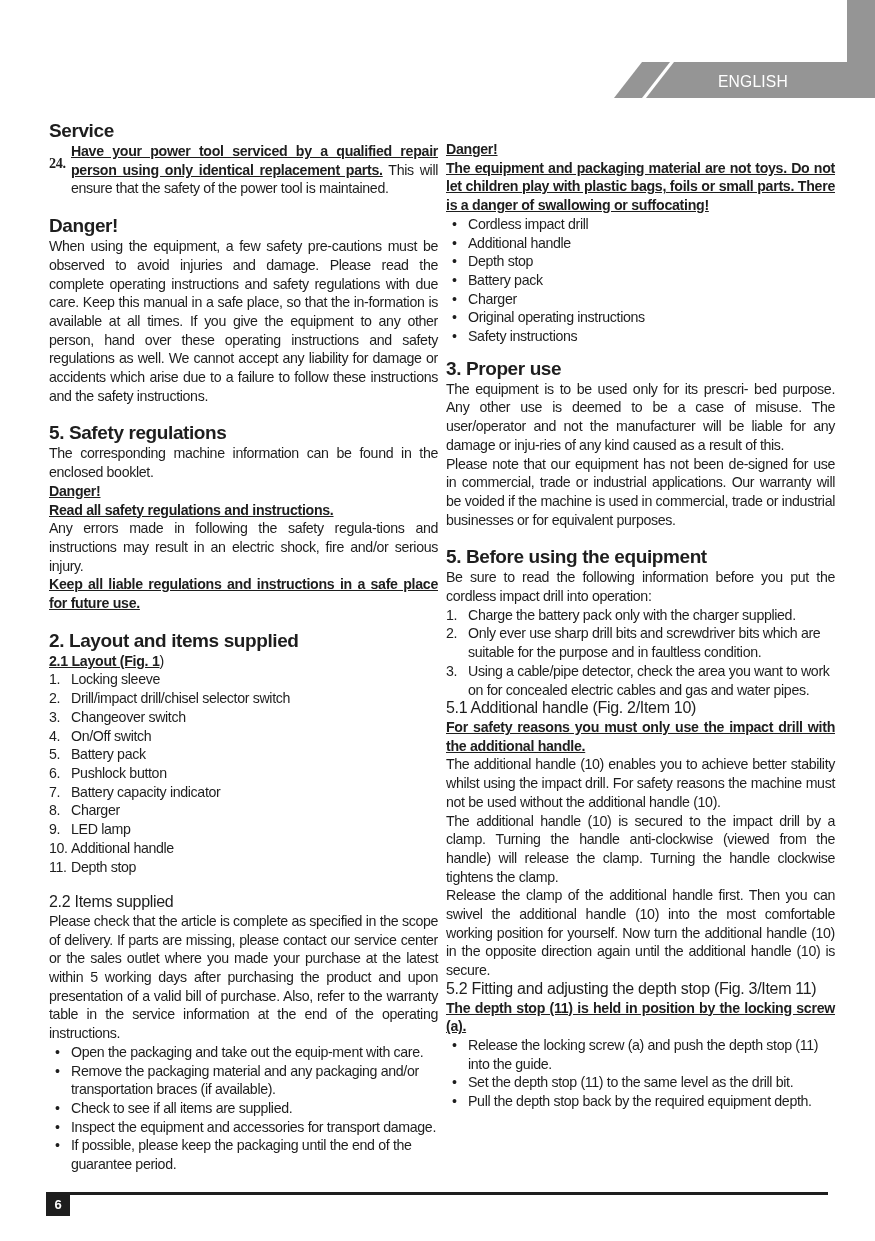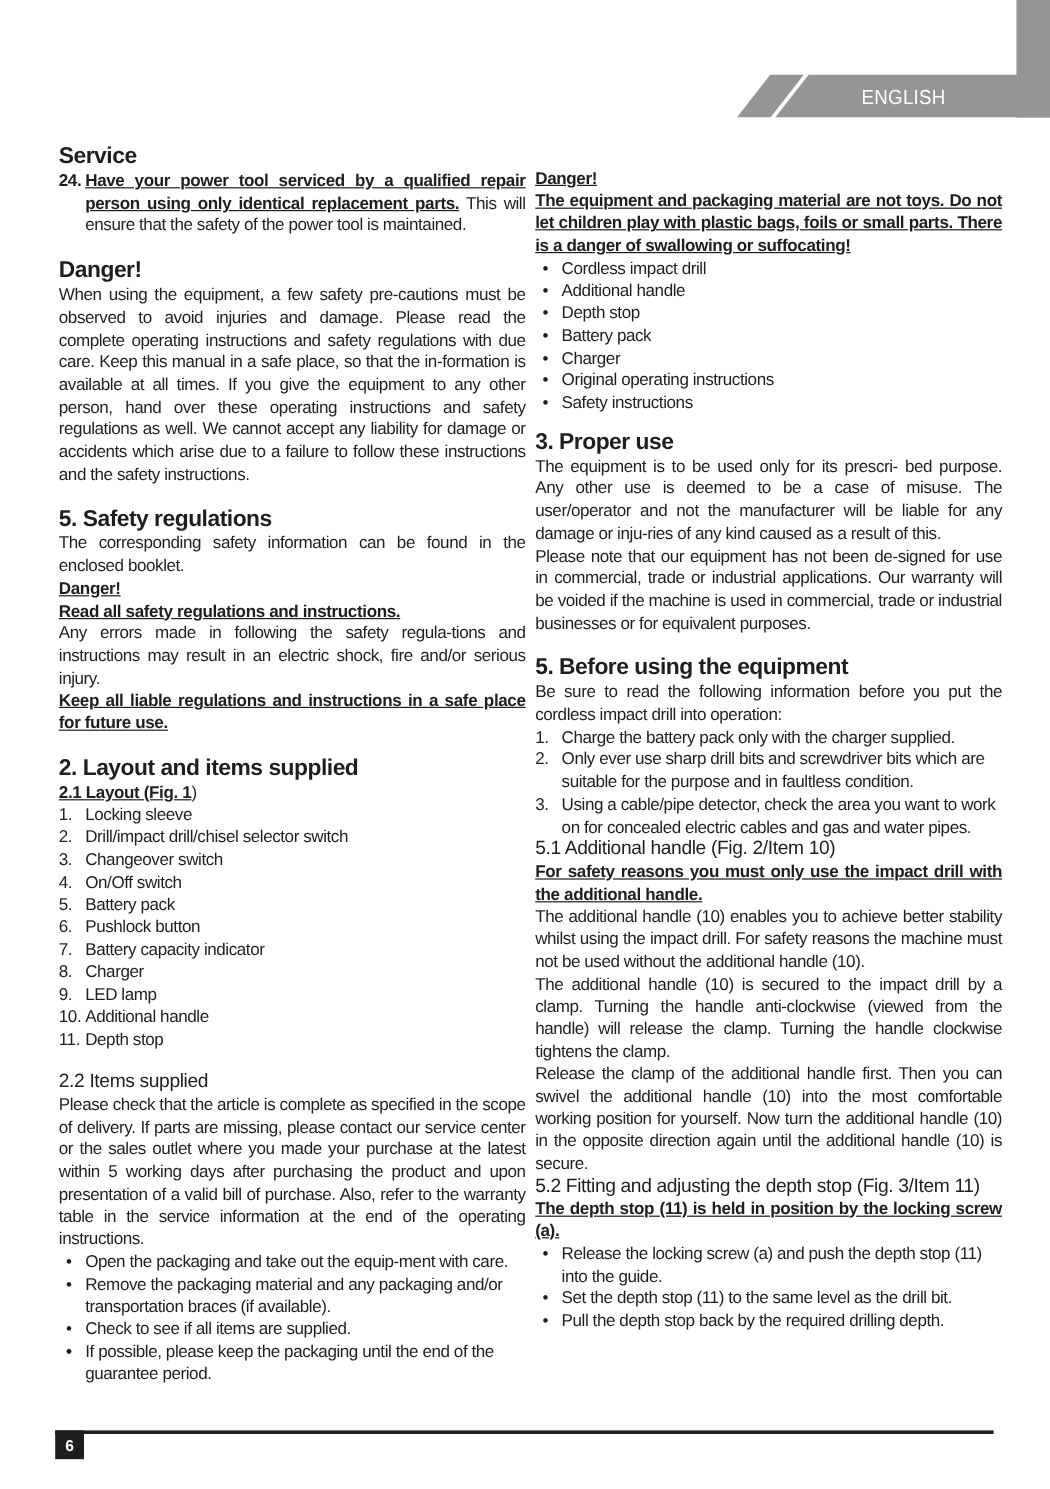--- a/index.html
+++ b/index.html
@@ -24,21 +24,21 @@
   .gap { height: 17px; }
   .gap-s { height: 12px; }
 
   ol.num, ul.bul { list-style: none; }
   ol.num li { position: relative; padding-left: 22px; letter-spacing: -0.35px; }
   ol.num li .n { position: absolute; left: 0; top: 0; }
   ul.bul li { position: relative; padding-left: 22px; letter-spacing: -0.35px; text-align: left; }
   ul.bul li .dot { position: absolute; left: 6px; top: 0; }
 
   .svc-item { position: relative; padding-left: 22px; text-align: justify; }
-  .svc-item .n { position: absolute; left: 0; top: 0; font-weight: bold; }
+  .svc-item .n { position: absolute; left: 0; top: 12px; font-weight: bold; font-family: Liberation Serif, serif; }
 
   
   .foot-line { position: absolute; left: 46px; top: 1192px; width: 782px; height: 3px; background: #1e1e1e; }
   .page-num { position: absolute; left: 46px; top: 1192px; width: 24px; height: 24px; background: #1e1e1e; color: #ffffff; font-weight: bold; font-size: 13px; text-align: center; line-height: 26px; }
 </style>
 </head>
 <body>
 
 <div class="hdr-vert"></div>
 <div class="hdr-bar">
@@ -54,21 +54,21 @@
   <div class="svc-item txt">
     <span class="n">24.</span><span class="b">Have your power tool serviced by a qualified repair person using only identical replacement parts.</span><span> This will ensure that the safety of the power tool is maintained.</span>
   </div>
   <div class="gap"></div>
 
   <h2>Danger!</h2>
   <p class="txt">When using the equipment, a few safety pre-cautions must be observed to avoid injuries and damage. Please read the complete operating instructions and safety regulations with due care. Keep this manual in a safe place, so that the in-formation is available at all times. If you give the equipment to any other person, hand over these operating instructions and safety regulations as well. We cannot accept any liability for damage or accidents which arise due to a failure to follow these instructions and the safety instructions.</p>
   <div class="gap"></div>
 
   <h2>5. Safety regulations</h2>
-  <p class="txt">The corresponding safety information can be found in the enclosed booklet.</p>
+  <p class="txt">The corresponding machine information can be found in the enclosed booklet.</p>
   <div class="b">Danger!</div>
   <div class="b">Read all safety regulations and instructions.</div>
   <p class="txt">Any errors made in following the safety regula-tions and instructions may result in an electric shock, fire and/or serious injury.</p>
   <p class="b">Keep all liable regulations and instructions in a safe place for future use.</p>
   <div class="gap"></div>
 
   <h2>2. Layout and items supplied</h2>
   <div><span class="b">2.1 Layout (Fig. 1</span><span>)</span></div>
   <ol class="num">
     <li><span class="n">1.</span><span>Locking sleeve</span></li>
@@ -84,21 +84,21 @@
     <li><span class="n">11.</span><span>Depth stop</span></li>
   </ol>
   <div class="gap"></div>
 
   <h3>2.2 Items supplied</h3>
   <p class="txt">Please check that the article is complete as specified in the scope of delivery. If parts are missing, please contact our service center or the sales outlet where you made your purchase at the latest within 5 working days after purchasing the product and upon presentation of a valid bill of purchase. Also, refer to the warranty table in the service information at the end of the operating instructions.</p>
   <ul class="bul">
     <li><span class="dot">•</span><span>Open the packaging and take out the equip-ment with care.</span></li>
     <li><span class="dot">•</span><span>Remove the packaging material and any packaging and/or transportation braces (if available).</span></li>
     <li><span class="dot">•</span><span>Check to see if all items are supplied.</span></li>
-    <li><span class="dot">•</span></li>
+    <li><span class="dot">•</span><span>Inspect the equipment and accessories for transport damage.</span></li>
     <li><span class="dot">•</span><span>If possible, please keep the packaging until the end of the guarantee period.</span></li>
   </ul>
 </div>
 
 <div class="col right">
   <div class="b">Danger!</div>
   <p class="b">The equipment and packaging material are not toys. Do not let children play with plastic bags, foils or small parts. There is a danger of swallowing or suffocating!</p>
   <ul class="bul">
     <li><span class="dot">•</span><span>Cordless impact drill</span></li>
     <li><span class="dot">•</span><span>Additional handle</span></li>
@@ -125,18 +125,18 @@
   <h3>5.1 Additional handle (Fig. 2/Item 10)</h3>
   <p class="b">For safety reasons you must only use the impact drill with the additional handle.</p>
   <p class="txt">The additional handle (10) enables you to achieve better stability whilst using the impact drill. For safety reasons the machine must not be used without the additional handle (10).</p>
   <p class="txt">The additional handle (10) is secured to the impact drill by a clamp. Turning the handle anti-clockwise (viewed from the handle) will release the clamp. Turning the handle clockwise tightens the clamp.</p>
   <p class="txt">Release the clamp of the additional handle first. Then you can swivel the additional handle (10) into the most comfortable working position for yourself. Now turn the additional handle (10) in the opposite direction again until the additional handle (10) is secure.</p>
   <h3>5.2 Fitting and adjusting the depth stop (Fig. 3/Item 11)</h3>
   <p class="b">The depth stop (11) is held in position by the locking screw (a).</p>
   <ul class="bul">
     <li><span class="dot">•</span><span>Release the locking screw (a) and push the depth stop (11) into the guide.</span></li>
     <li><span class="dot">•</span><span>Set the depth stop (11) to the same level as the drill bit.</span></li>
-    <li><span class="dot">•</span><span>Pull the depth stop back by the required drilling depth.</span></li>
+    <li><span class="dot">•</span><span>Pull the depth stop back by the required equipment depth.</span></li>
   </ul>
 </div>
 
 <div class="foot-line"></div>
 <div class="page-num">6</div>
 
 </body></html>

